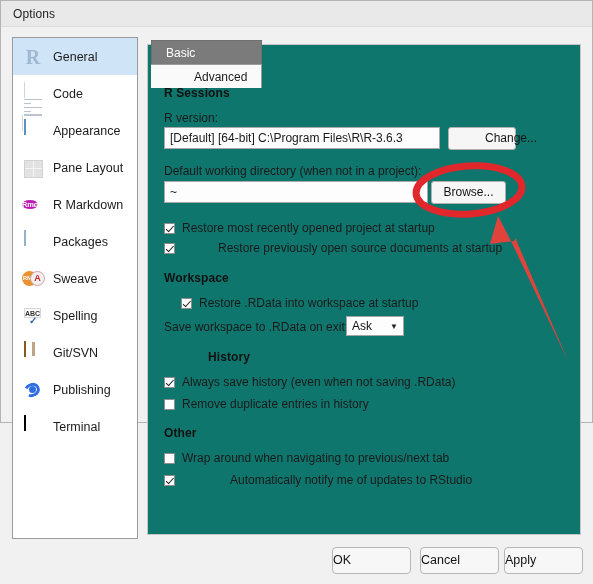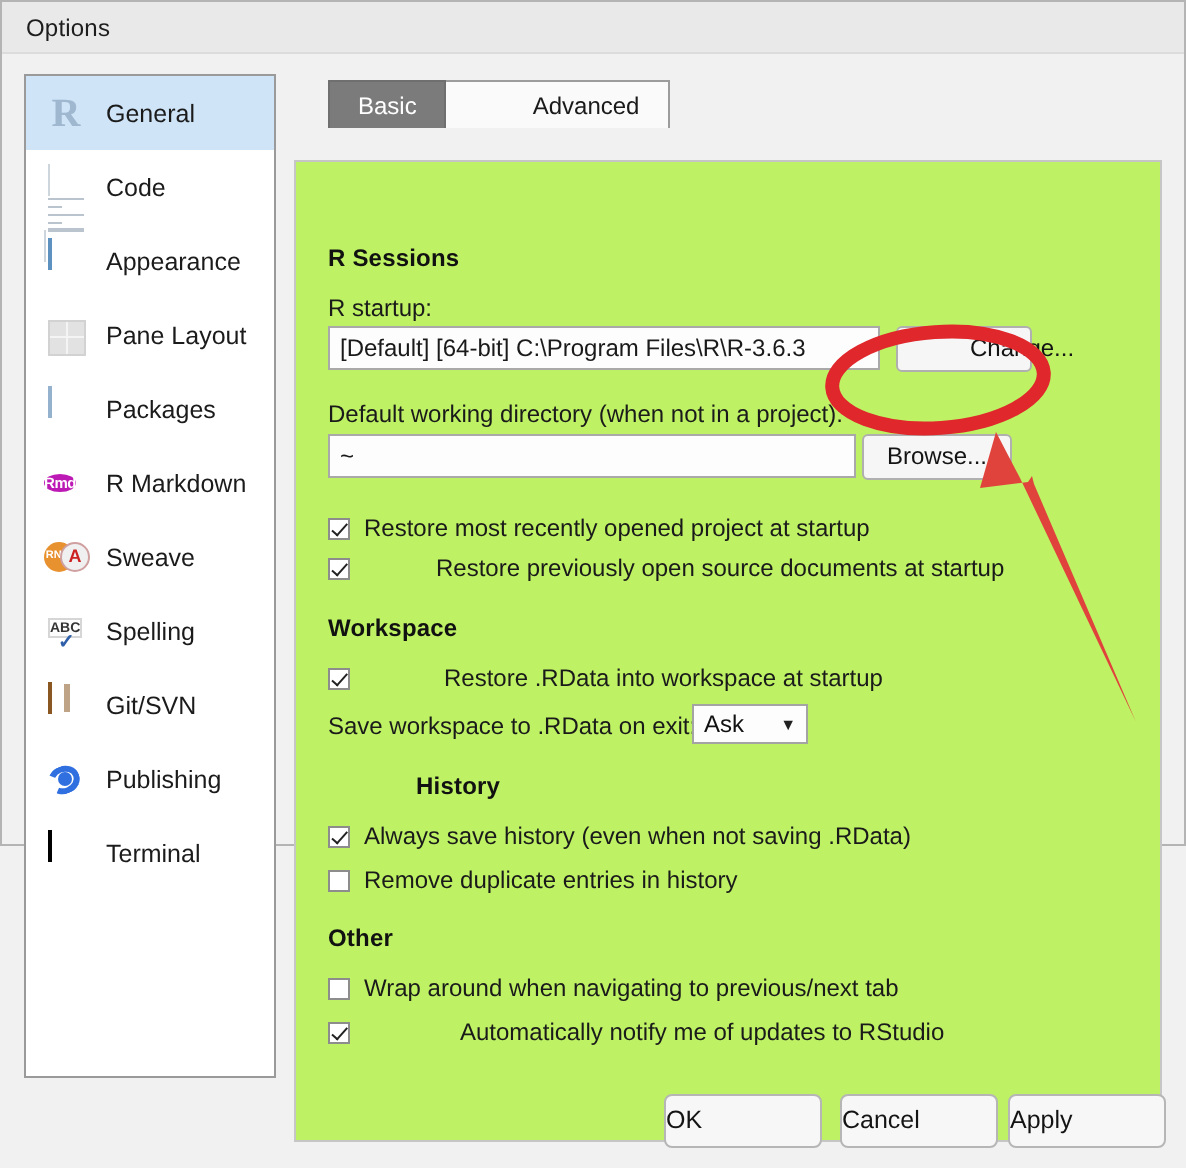--- a/index.html
+++ b/index.html
@@ -211,33 +211,33 @@
     background: #0b0b0b;
     border: 1px solid #000;
     box-sizing: border-box;
   }
 
   
   #main {
     position: absolute;
     left: 146px; top: 43px;
     width: 434px; height: 491px;
-    background: #bef264;
+    background: #0f766e;
     border: 1px solid #c6c6c6;
     box-sizing: border-box;
-    margin-top: 36px;
   }
 
   
   #tabs {
     position: absolute;
-    left: 163px; top: 39px;
+    left: 150px; top: 39px;
     height: 24px;
     display: flex;
     z-index: 5;
+    flex-direction: column;
   }
   .tab {
     height: 24px;
     line-height: 24px;
     padding: 0 14px;
     font-size: 12px;
     box-sizing: border-box;
     border: 1px solid #9c9c9c;
     border-bottom: none;
   }
@@ -401,30 +401,30 @@
             <span></span>
             <span></span>
             <span></span>
           </span>
       </span>
       <span class="lbl">Pane Layout</span>
     </div>
 
     <div class="side-item">
       <span class="ico">
+        <span class="ico-rmd">Rmd</span>
+      </span>
+      <span class="lbl">R Markdown</span>
+    </div>
+
+    <div class="side-item">
+      <span class="ico">
         <span class="ico-pkg"></span>
       </span>
       <span class="lbl">Packages</span>
-    </div>
-
-    <div class="side-item">
-      <span class="ico">
-        <span class="ico-rmd">Rmd</span>
-      </span>
-      <span class="lbl">R Markdown</span>
     </div>
 
     <div class="side-item">
       <span class="ico">
         <span class="ico-sweave">
           <span class="a">RNW</span>
           <span class="b">A</span>
         </span>
       </span>
       <span class="lbl">Sweave</span>
@@ -457,21 +457,21 @@
       </span>
       <span class="lbl">Terminal</span>
     </div>
 
   </div>
 
   <div id="main">
 
     <div class="section-head" style="left:16px; top:41px;">R Sessions</div>
 
-    <div class="lbl-plain" style="left:16px; top:66px;">R startup:</div>
+    <div class="lbl-plain" style="left:16px; top:66px;">R version:</div>
 
     <div class="textbox" style="left:16px; top:82px; width:276px;">[Default] [64-bit] C:\Program Files\R\R-3.6.3</div>
 
     <div class="btn" style="left:300px; top:82px; width:68px;padding-left:36px;">Change...</div>
 
     <div class="lbl-plain" style="left:16px; top:119px;">Default working directory (when not in a project):</div>
 
     <div class="textbox" style="left:16px; top:136px; width:264px;">~</div>
 
     <div class="btn" style="left:283px; top:136px; width:75px;">Browse...</div>
@@ -481,21 +481,21 @@
       <span class="t">Restore most recently opened project at startup</span>
     </div>
 
     <div class="cbrow" style="left:16px; top:196px;gap:36px;">
       <span class="cbox checked"></span>
       <span class="t">Restore previously open source documents at startup</span>
     </div>
 
     <div class="section-head" style="left:16px; top:226px;">Workspace</div>
 
-    <div class="cbrow" style="left:16px; top:251px;gap:40px;">
+    <div class="cbrow" style="left:33px; top:251px;">
       <span class="cbox checked"></span>
       <span class="t">Restore .RData into workspace at startup</span>
     </div>
 
     <div class="lbl-plain" style="left:16px; top:275px;">Save workspace to .RData on exit:</div>
 
     <div class="select" style="left:198px; top:271px; width:58px;">
       <span>Ask</span>
       <span class="caret">▼</span>
     </div>

